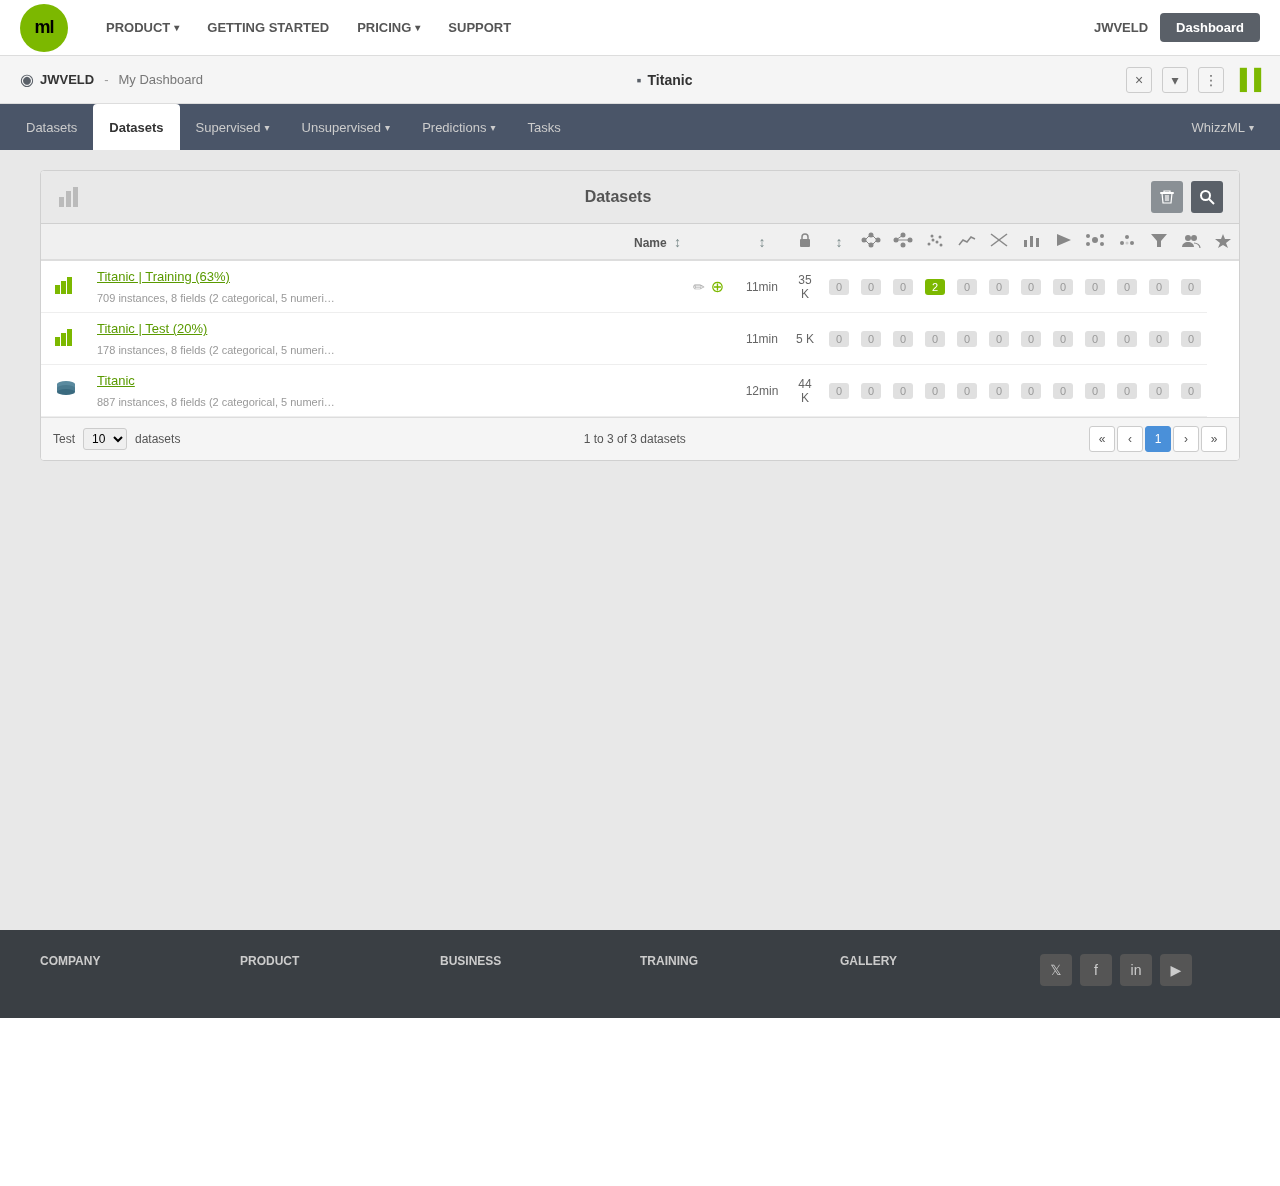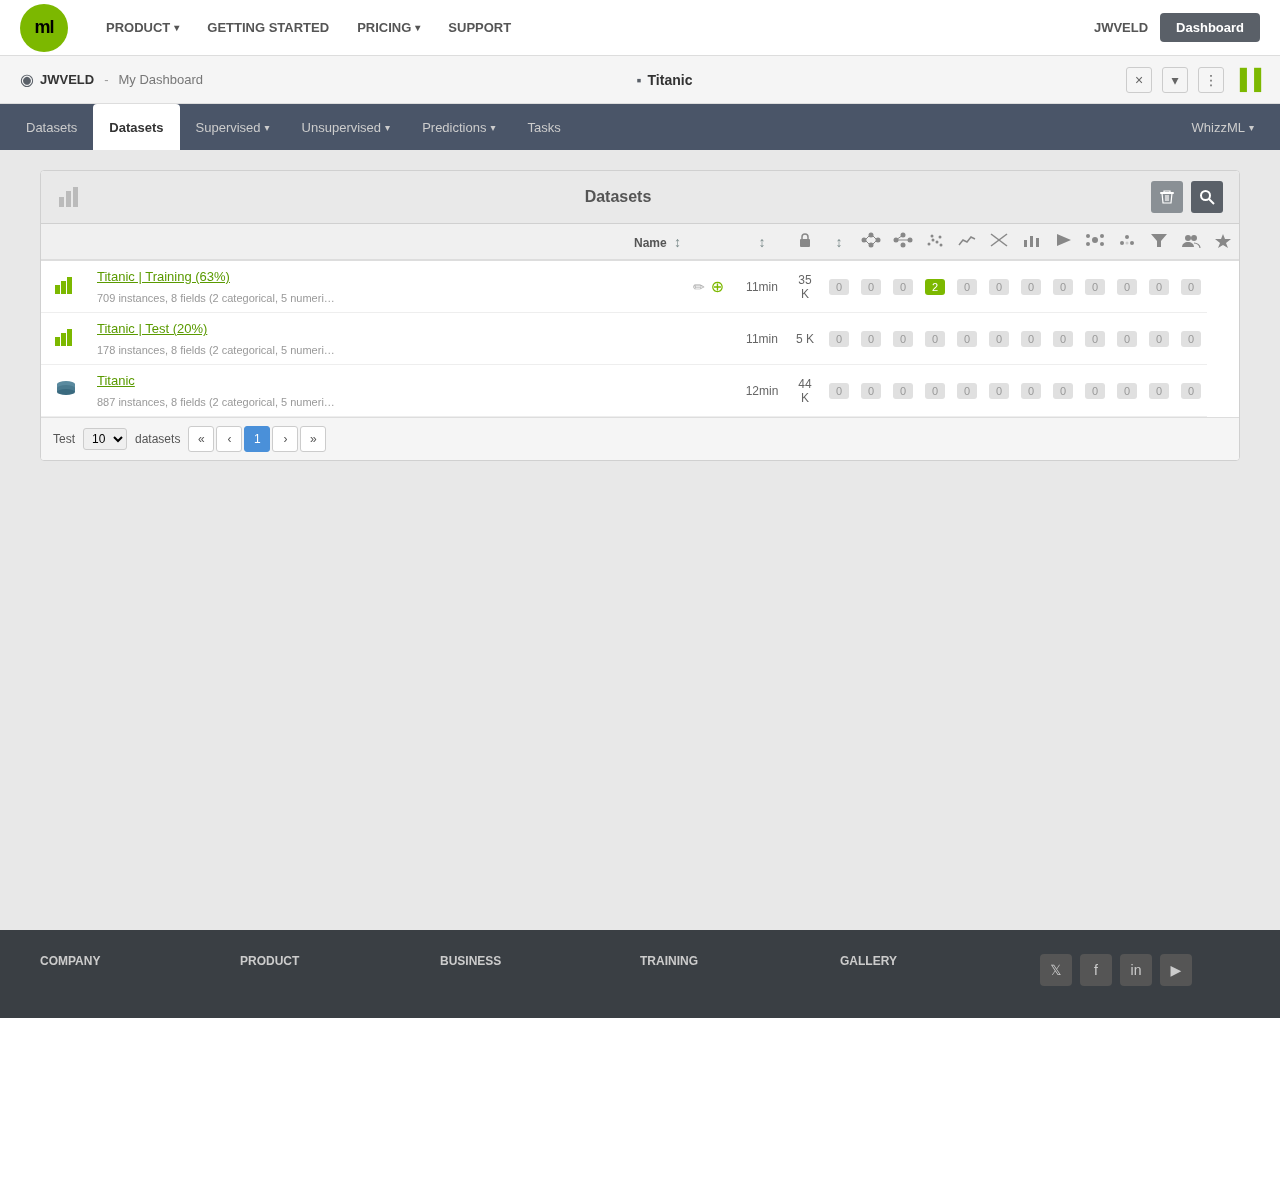--- a/index.html
+++ b/index.html
@@ -456,20 +456,21 @@
     </table>
 
     <div class="pagination-bar">
       <span class="show-label">Test</span>
       <select class="show-select">
         <option>10</option>
         <option>25</option>
         <option>50</option>
       </select>
       <span class="datasets-label">datasets</span>
+      <span class="pagination-info">1 to 3 of 3 datasets</span>
       <div class="page-btns">
         <button class="page-btn">«</button>
         <button class="page-btn">‹</button>
         <button class="page-btn active">1</button>
         <button class="page-btn">›</button>
         <button class="page-btn">»</button>
       </div>
     </div>
   </div>
 </div>

